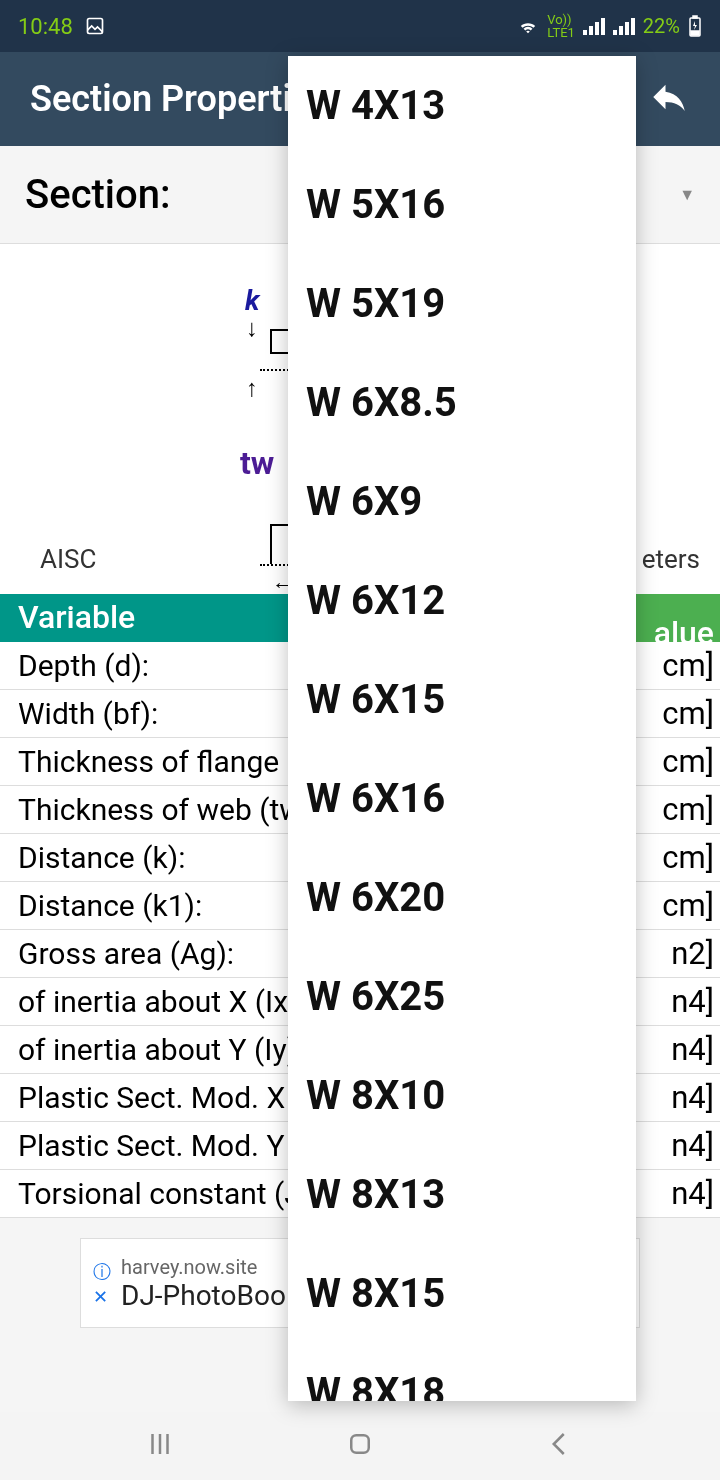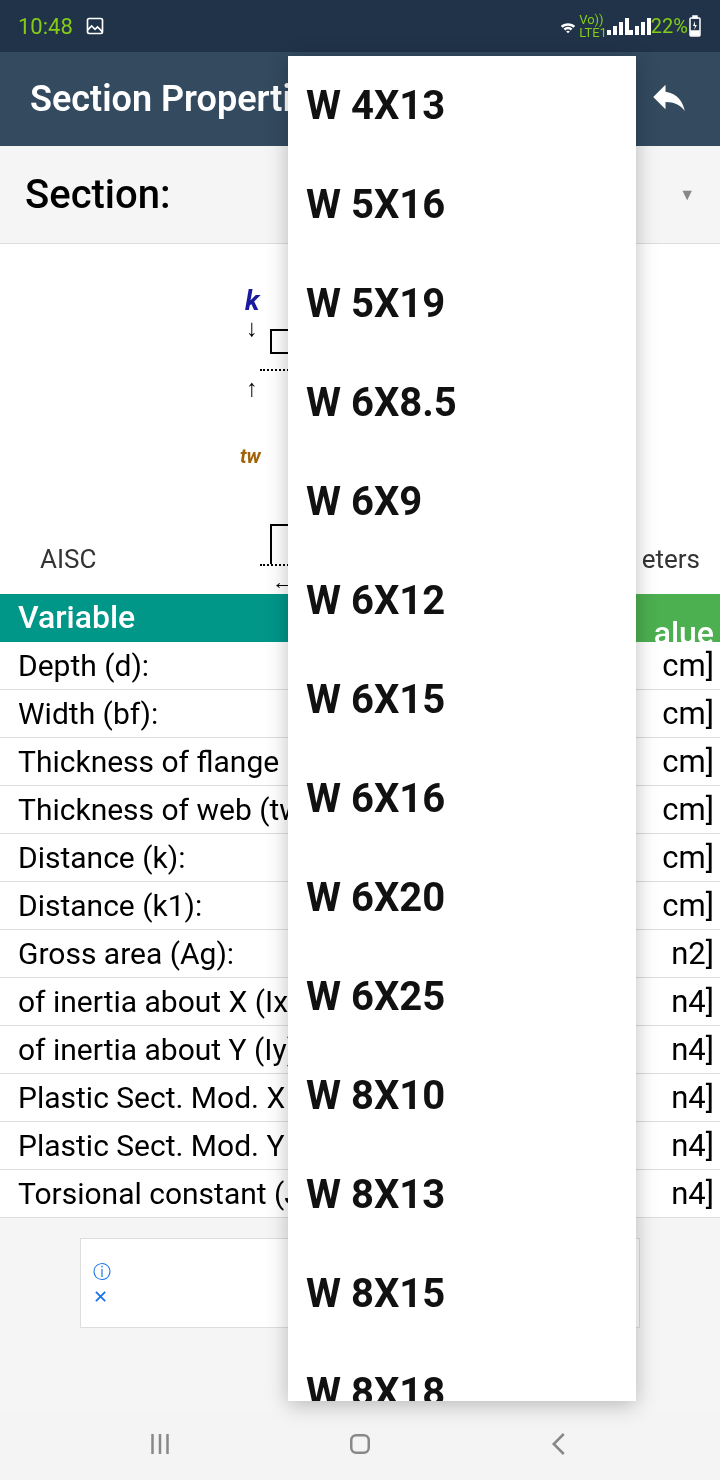--- a/index.html
+++ b/index.html
@@ -1,34 +1,34 @@
 <!DOCTYPE html>
 <html><head>
 <meta charset="utf-8">
 <style>
   * { margin: 0; padding: 0; box-sizing: border-box; }
   html, body { width: 720px; height: 1480px; font-family: Roboto, Arial, sans-serif; background: #f5f5f5; overflow: hidden; position: relative; }
   
   .status-bar { background: #203349; height: 52px; color: #84cc16; display: flex; align-items: center; justify-content: space-between; padding: 0 18px; font-size: 22px; }
   .status-left { display: flex; align-items: center; gap: 12px; }
-  .status-right { display: flex; align-items: center; font-size: 20px; }
+  .status-right { display: flex; align-items: center; gap: 8px; font-size: 20px; }
   .status-icon { display: inline-flex; }
   
   .app-bar { background: #334a5f; height: 94px; display: flex; align-items: center; justify-content: space-between; padding: 0 30px; }
   .app-title { color: #fff; font-size: 36px; font-weight: 600; }
   .back-arrow { color: #fff; }
   
   .section-row { background: #f5f5f5; padding: 25px 25px; display: flex; align-items: center; justify-content: space-between; border-bottom: 1px solid #ddd; }
   .section-label { font-size: 40px; font-weight: 500; color: #000; }
   .dropdown-caret { color: #888; font-size: 16px; }
   
   .diagram-area { background: #fff; padding: 30px 0 10px 0; text-align: center; position: relative; height: 350px; overflow: hidden; }
   .diagram-content { position: relative; width: 100%; height: 100%; }
   .diagram-k { position: absolute; left: 245px; top: 10px; color: #1a1a9e; font-size: 28px; font-weight: bold; font-style: italic; }
-  .diagram-tw { position: absolute; left: 240px; top: 170px; color: #a16207; font-size: 20px; font-weight: bold; font-style: italic; }
+  .diagram-tw { position: absolute; left: 240px; top: 170px; color: #4c1d95; font-size: 32px; font-weight: bold; }
   .diagram-arrow-down { position: absolute; left: 246px; top: 40px; font-size: 24px; }
   .diagram-arrow-up { position: absolute; left: 246px; top: 100px; font-size: 24px; }
   .diagram-box1 { position: absolute; left: 270px; top: 55px; width: 30px; height: 25px; border: 2px solid #000; background: #fff; }
   .diagram-dash1 { position: absolute; left: 260px; top: 95px; width: 40px; border-bottom: 2px dotted #000; }
   .diagram-box2 { position: absolute; left: 270px; top: 250px; width: 25px; height: 40px; border: 2px solid #000; border-bottom: none; background: #fff; }
   .diagram-dash2 { position: absolute; left: 260px; top: 290px; width: 40px; border-bottom: 2px dotted #000; }
   .diagram-arrow-left { position: absolute; left: 272px; top: 295px; font-size: 22px; }
   .aisc-label { position: absolute; left: 40px; bottom: 10px; font-size: 26px; color: #333; }
   .units-label { position: absolute; right: 20px; bottom: 10px; font-size: 26px; color: #333; }
   
@@ -187,20 +187,24 @@
         <div class="td-var">Torsional constant (J):</div>
         <div class="td-unit">n4]</div>
       </div>
     </div>
 </div>
 
 <div class="ad-banner">
   <div class="ad-icon">
     <span class="ad-info">ⓘ</span>
     <span class="ad-close">✕</span>
+  </div>
+  <div class="ad-text">
+    <span class="ad-site">harvey.now.site</span>
+    <span class="ad-title">DJ-PhotoBoo</span>
   </div>
 </div>
 
 <div class="nav-bar">
   <span class="nav-btn">
     <svg width="30" height="30" viewBox="0 0 24 24" fill="none" stroke="#888" stroke-width="2">
         <line x1="6" y1="4" x2="6" y2="20"></line>
         <line x1="12" y1="4" x2="12" y2="20"></line>
         <line x1="18" y1="4" x2="18" y2="20"></line>
       </svg>

